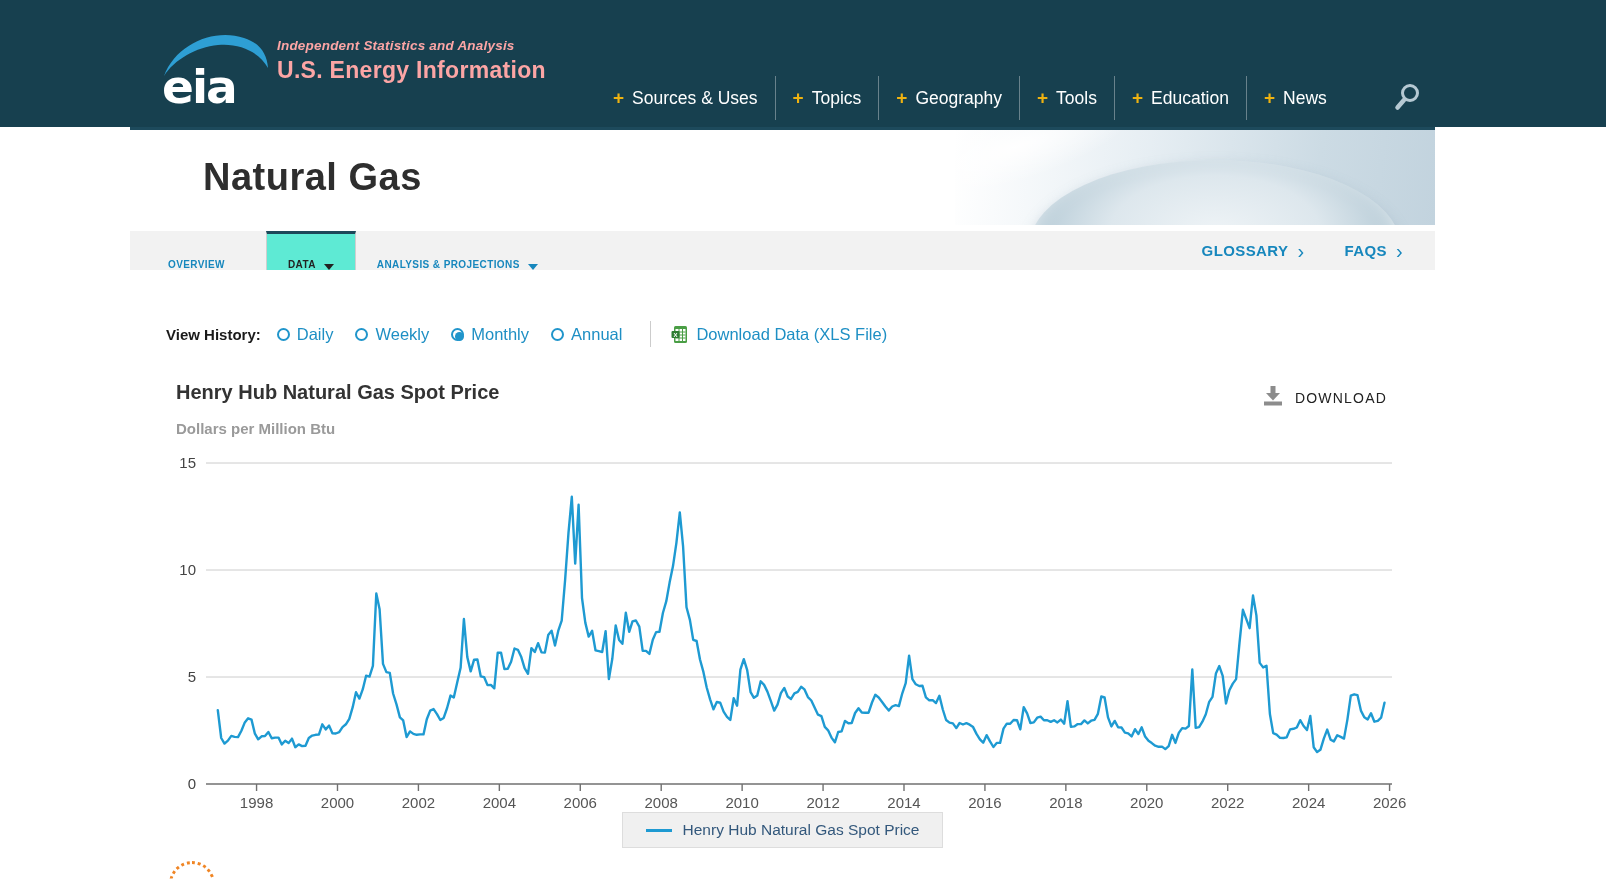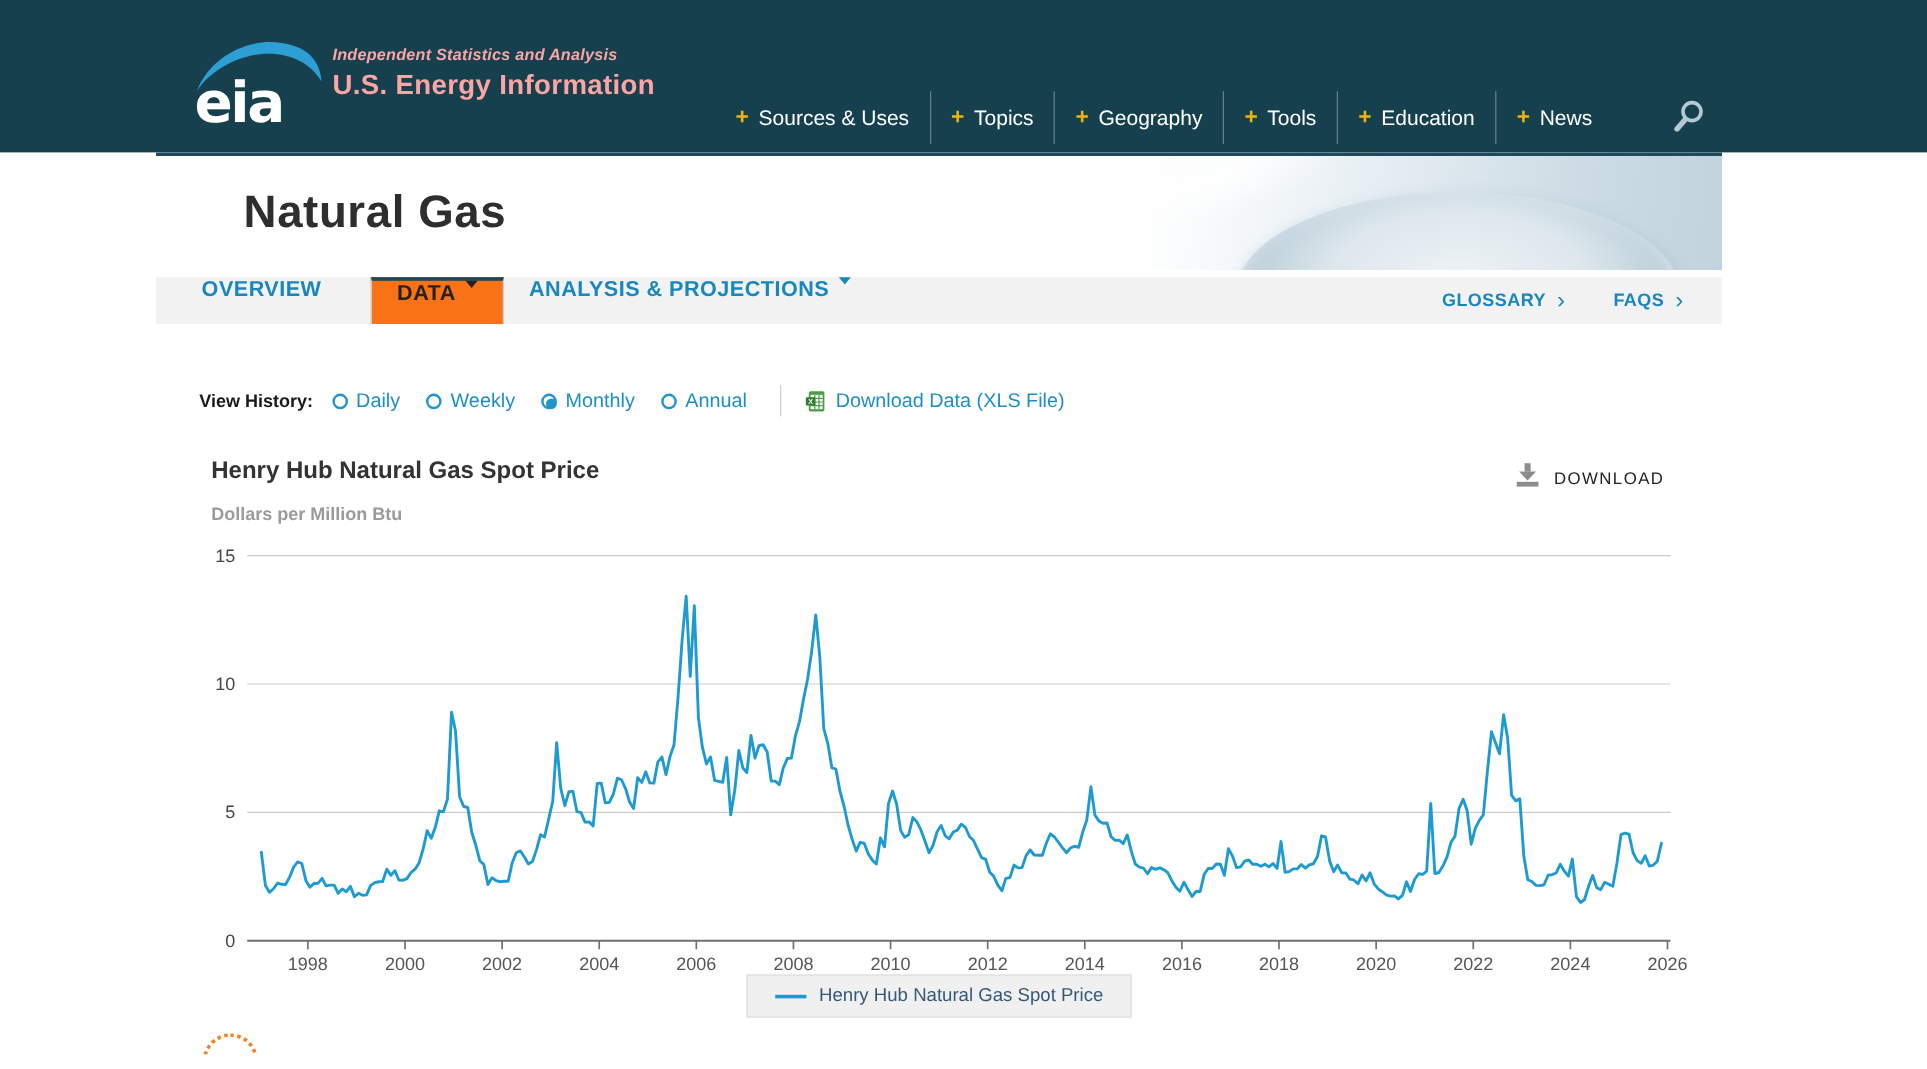--- a/index.html
+++ b/index.html
@@ -27,23 +27,23 @@
      background:linear-gradient(97deg, rgba(255,255,255,0) 0%, rgba(226,235,241,.85) 40%, #ccdbe4 75%, #c2d3de 100%); }
   .burner-ring { position:absolute; right:35px; top:30px; width:370px; height:170px; border-radius:50%;
      background:radial-gradient(ellipse at 50% 42%, #eef3f6 0%, #dde7ed 40%, #b9cdd8 68%, #cfdde5 82%, #c6d6e0 100%);
      box-shadow:0 -10px 22px rgba(255,255,255,.85) inset, 0 6px 14px rgba(120,150,170,.35); }
   .burner-streak { position:absolute; right:290px; top:-18px; width:260px; height:70px; border-radius:50%;
      background:radial-gradient(ellipse at center, rgba(255,255,255,.95) 0%, rgba(255,255,255,0) 70%); transform:rotate(-18deg); }
   .page-title { position:absolute; left:33px; top:26px; font-size:38px; font-weight:bold; color:#2e2e2e; letter-spacing:.5px;margin-left:40px; }
 
   
   .tab-bar { position:absolute; left:130px; top:231px; width:1305px; height:39px; background:#f2f2f2; display:flex; align-items:stretch; }
-  .tab { display:flex; align-items:flex-start; padding:0 21px; font-size:18px; font-weight:bold; letter-spacing:.4px; color:#1787bd; cursor:pointer; white-space:nowrap; }
+  .tab { display:flex; align-items:flex-end; padding:0 21px; font-size:10px; font-weight:bold; letter-spacing:.4px; color:#1787bd; cursor:pointer; white-space:nowrap; }
   .tab.first { margin-left:17px; }
-  .tab.active { background:#f97316; color:#222; border-top:3px solid #1c4859; border-left:1px solid #cfcfcf; border-right:1px solid #cfcfcf; margin-left:20px; }
+  .tab.active { background:#5eead4; color:#222; border-top:3px solid #1c4859; border-left:1px solid #cfcfcf; border-right:1px solid #cfcfcf; margin-left:20px; }
   .caret { width:0; height:0; border-left:5px solid transparent; border-right:5px solid transparent; border-top:6px solid currentColor; display:inline-block; margin-left:8px; }
   .tab-spacer { flex:1; }
   .tab-link { display:flex; align-items:center; font-size:15px; font-weight:bold; color:#1787bd; letter-spacing:.4px; padding:0 20px; cursor:pointer; }
   .tab-link .arrow { font-size:20px; margin-left:9px; font-weight:normal; line-height:14px; }
   .tab-link.last { margin-right:12px; }
 
   
   .view-history { position:absolute; left:166px; top:320px; height:28px; display:flex; align-items:center; }
   .vh-label { font-weight:bold; font-size:15px; color:#1a1a1a; margin-right:16px; }
   .vh-option { display:flex; align-items:center; margin-right:22px; cursor:pointer;justify-content:space-between; }

